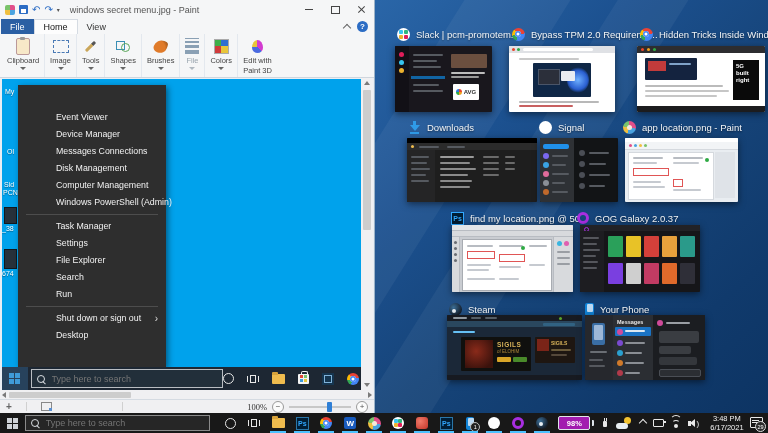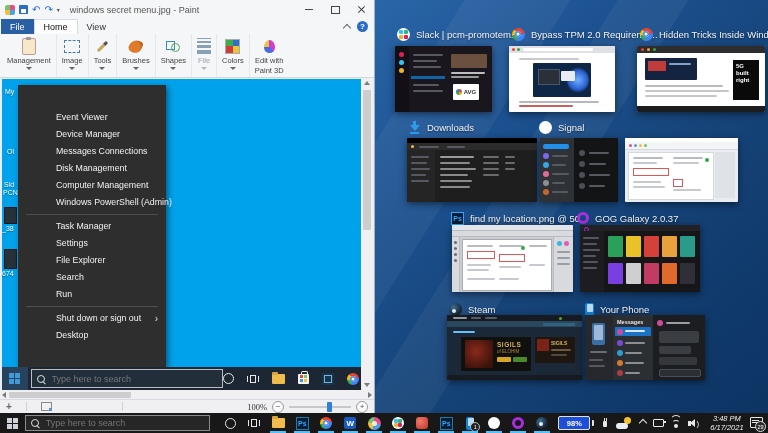--- a/index.html
+++ b/index.html
@@ -142,21 +142,21 @@
   .taskbar{left:0;top:413px;width:768px;height:20px;background:#181818;display:flex;align-items:center;z-index:5;}
   .tb-start{width:26px;height:20px;display:flex;align-items:center;justify-content:center;}
   .tb-search{width:194px;height:16px;background:#262626;border:1px solid #8a8a8a;display:flex;align-items:center;padding:0 5px;box-sizing:border-box;margin-right:8px;}
   .tbi{position:relative;width:24px;height:20px;display:flex;align-items:center;justify-content:center;flex:0 0 auto;}
   .runline{position:absolute;bottom:0;left:4px;right:4px;height:2px;background:#4cc2ff;}
   .ps-sq{width:13px;height:13px;background:#001e36;color:#31a8ff;font-size:7px;font-weight:bold;display:flex;align-items:center;justify-content:center;border:1px solid #2a76a8;box-sizing:border-box;}
   .word-sq{width:12px;height:12px;background:#185abd;color:#fff;font-size:8px;font-weight:bold;display:flex;align-items:center;justify-content:center;border-radius:2px;}
   .redapp{width:12px;height:12px;border-radius:3px;background:radial-gradient(circle at 35% 35%,#ef7a6a,#c23428);}
   .phone-badge{position:absolute;right:2px;bottom:1px;width:8px;height:8px;border-radius:50%;background:#222;border:1px solid #bbb;color:#fff;font-size:5.5px;display:flex;align-items:center;justify-content:center;}
   .battery{display:flex;align-items:center;gap:2px;margin:0 4px;}
-  .bat-body{width:30px;height:12px;background:#1d4ed8;border:1px solid #dfe5ea;border-radius:2px;color:#fff;font-size:7.5px;display:flex;align-items:center;justify-content:center;font-weight:bold;}
+  .bat-body{width:30px;height:12px;background:#a21caf;border:1px solid #dfe5ea;border-radius:2px;color:#fff;font-size:7.5px;display:flex;align-items:center;justify-content:center;font-weight:bold;}
   .bat-tip{width:2px;height:6px;background:#dfe5ea;border-radius:0 1px 1px 0;}
   .plug{position:relative;width:8px;height:11px;margin:0 3px;}
   .plug .b{position:absolute;left:2px;top:3px;width:4px;height:6px;background:#e8e8e8;border-radius:1px;}
   .plug .p1{position:absolute;left:2.5px;top:0;width:1px;height:3px;background:#e8e8e8;}
   .plug .p2{position:absolute;left:4.5px;top:0;width:1px;height:3px;background:#e8e8e8;}
   .weather{position:relative;width:16px;height:12px;margin:0 4px;}
   .weather .sun{position:absolute;left:8px;top:0;width:7px;height:7px;border-radius:50%;background:#f2c230;}
   .weather .cl{position:absolute;left:0;bottom:0;width:12px;height:6px;border-radius:4px;background:#e8eef2;}
   .tray{display:flex;align-items:center;gap:7px;color:#e8e8e8;margin:0 5px;}
   .caret-up{width:5px;height:5px;border-left:1px solid #e8e8e8;border-top:1px solid #e8e8e8;transform:rotate(45deg);}
@@ -164,21 +164,21 @@
   .pen-ic::after{content:"";position:absolute;right:-3px;top:1px;width:3px;height:2px;background:#e8e8e8;}
   .wifi{position:relative;width:10px;height:8px;}
   .wifi i{position:absolute;left:50%;bottom:0;border:1px solid transparent;border-top:1.5px solid #e8e8e8;border-radius:50%;}
   .wifi i:nth-child(1){width:10px;height:10px;margin-left:-6px;}
   .wifi i:nth-child(2){width:6px;height:6px;margin-left:-4px;bottom:-1px;}
   .wifi i:nth-child(3){width:2px;height:2px;margin-left:-2px;bottom:-1px;background:#e8e8e8;border-radius:50%;}
   .vol{position:relative;width:11px;height:9px;}
   .vol .sp{position:absolute;left:0;top:2px;width:3px;height:5px;background:#e8e8e8;}
   .vol .cn{position:absolute;left:2px;top:0;width:0;height:0;border-top:4.5px solid transparent;border-bottom:4.5px solid transparent;border-right:5px solid #e8e8e8;}
   .vol .wv{position:absolute;right:0;top:0;color:#e8e8e8;font-size:8px;line-height:9px;}
-  .clock{color:#f2f2f2;font-size:7.5px;text-align:center;line-height:9px;margin:0 6px;white-space:nowrap;font-style:italic;}
+  .clock{color:#f2f2f2;font-size:7.5px;text-align:center;line-height:9px;margin:0 6px;white-space:nowrap;}
   .notif{position:relative;width:13px;height:12px;margin-right:6px;}
   .notif .bx{position:absolute;left:0;top:0;width:11px;height:9px;border:1px solid #e8e8e8;border-radius:1px;}
   .notif .l1{position:absolute;left:2px;top:3px;width:7px;height:1px;background:#e8e8e8;}
   .notif .l2{position:absolute;left:2px;top:5px;width:5px;height:1px;background:#e8e8e8;}
   .notif .bd{position:absolute;right:-4px;bottom:-3px;width:9px;height:9px;border-radius:50%;background:#2b2b2b;border:1px solid #ddd;color:#fff;font-size:5.5px;display:flex;align-items:center;justify-content:center;}
 </style>
 </head>
 <body>
 
 <div class="screen">
@@ -218,52 +218,52 @@
         <span class="chev-up"></span>
         <span class="helpq">?</span>
       </div>
     </div>
 
     <div class="abs ribbon">
       <div class="rgroup">
         <span class="ric">
             <span class="ic-clip"></span>
           </span>
-        <span class="rlabel">Management</span>
+        <span class="rlabel">Clipboard</span>
         <span class="tri-down"></span>
       </div>
       <div class="rgroup">
         <span class="ric">
             <span class="ic-sel"></span>
           </span>
         <span class="rlabel">Image</span>
         <span class="tri-down"></span>
       </div>
       <div class="rgroup">
         <span class="ric">
             <span class="ic-pencil"></span>
           </span>
         <span class="rlabel">Tools</span>
-        <span class="tri-down"></span>
-      </div>
-      <div class="rgroup">
-        <span class="ric">
-            <span class="ic-brush"></span>
-          </span>
-        <span class="rlabel">Brushes</span>
         <span class="tri-down"></span>
       </div>
       <div class="rgroup">
         <span class="ric">
             <span class="ic-shapes">
               <i class="s1"></i>
               <i class="s2"></i>
             </span>
           </span>
         <span class="rlabel">Shapes</span>
+        <span class="tri-down"></span>
+      </div>
+      <div class="rgroup">
+        <span class="ric">
+            <span class="ic-brush"></span>
+          </span>
+        <span class="rlabel">Brushes</span>
         <span class="tri-down"></span>
       </div>
       <div class="rgroup">
         <span class="ric">
             <span class="ic-size">
               <i style="height:1px"></i>
               <i style="height:2px"></i>
               <i style="height:3px"></i>
               <i style="height:4px"></i>
             </span>
@@ -467,20 +467,24 @@
           <span class="stem"></span>
           <span class="head"></span>
           <span class="base"></span>
         </span>
       <span>Downloads</span>
     </div>
     <div class="tv-label" style="left:164px;top:120px">
       <span class="ti ic-signal"></span>
       <span>Signal</span>
     </div>
+    <div class="tv-label" style="left:248px;top:120px">
+      <span class="ti ic-paint"></span>
+      <span>app location.png - Paint</span>
+    </div>
 
     <div class="thumb" style="left:32px;top:138px;width:130px;height:64px;background:#1e1e1e">
       <div class="abs" style="left:0;top:0;width:130px;height:5px;background:#000"></div>
       <div class="abs" style="left:0;top:5px;width:130px;height:7px;background:#2b2b2b"></div>
       <span class="dot" style="left:4px;top:7px;width:3px;height:3px;background:#f0bc4e"></span>
       <div class="dln" style="left:12px;top:8px;width:20px"></div>
       <div class="dln" style="left:40px;top:8px;width:18px"></div>
       <div class="abs" style="left:0;top:12px;width:28px;height:52px;background:#252526"></div>
       <div class="dln" style="left:4px;top:18px;width:18px"></div>
       <div class="dln" style="left:4px;top:24px;width:16px"></div>

